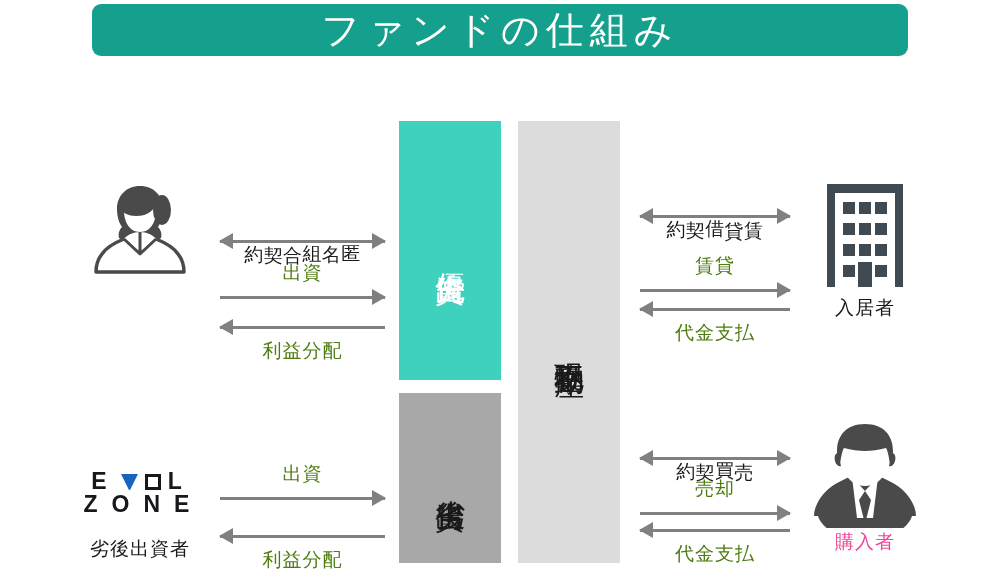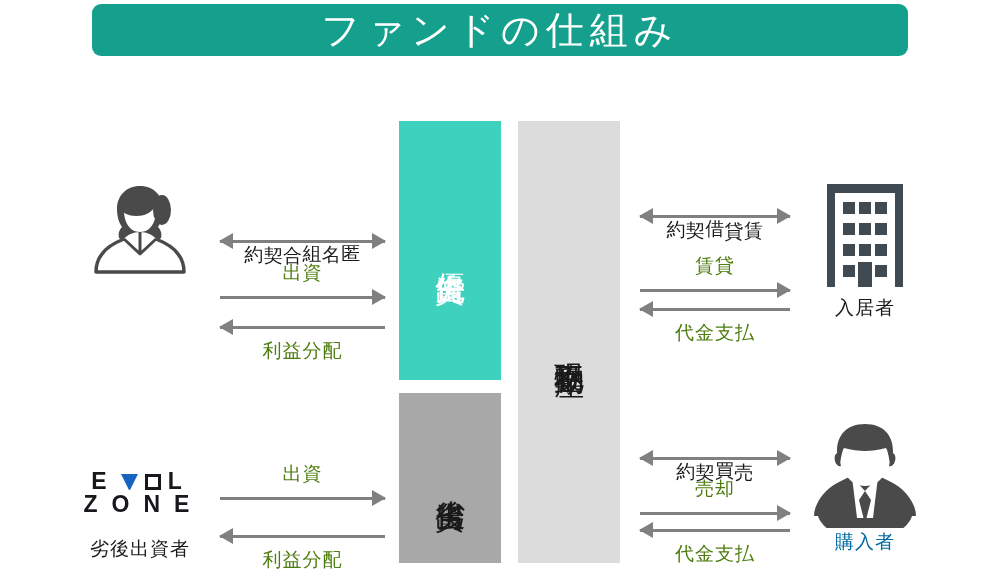--- a/index.html
+++ b/index.html
@@ -125,21 +125,21 @@
   #actor-senior-investor { left: 55px; top: 180px; width: 170px; }
   #actor-senior-investor .actor-label { color: #4DD4C0; }
 
   #actor-junior-investor { left: 55px; top: 470px; width: 170px; }
   #actor-junior-investor .actor-label { color: #1a1a1a; margin-top: 21px; }
 
   #actor-tenant { left: 790px; top: 180px; width: 150px; }
   #actor-tenant .actor-label { color: #1a1a1a; margin-top: 6px; }
 
   #actor-buyer { left: 790px; top: 420px; width: 150px; }
-  #actor-buyer .actor-label { color: #0369a1; margin-top: 2px; }
+  #actor-buyer .actor-label { color: #ec4899; margin-top: 2px; }
 
   
   #evolzone-logo {
     width: 124px;
     margin: 0 auto;
     color: #17181c;
     font-size: 23px;
     font-weight: 700;
     letter-spacing: 7px;
     line-height: 1.15;

